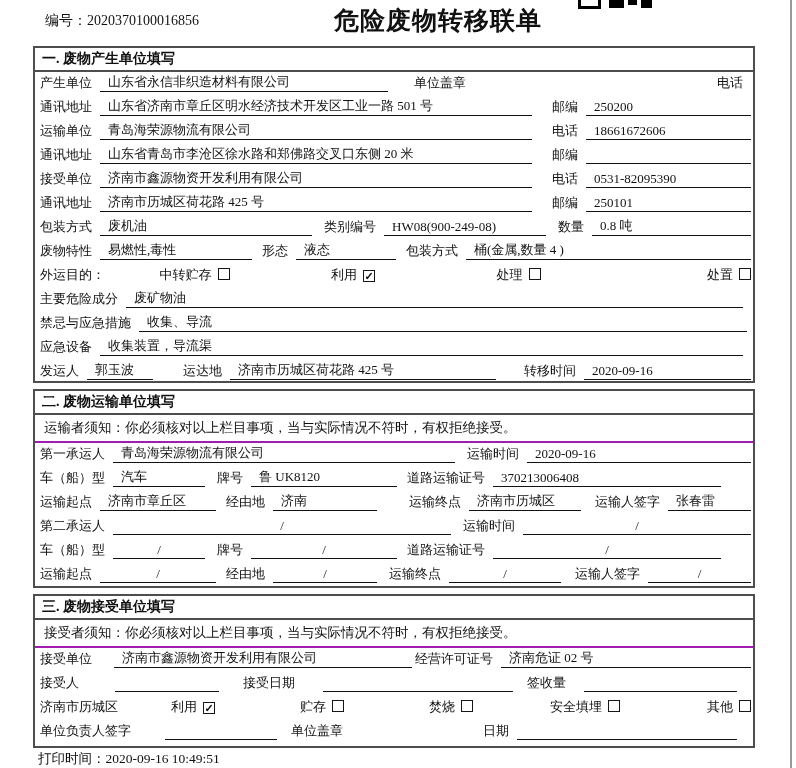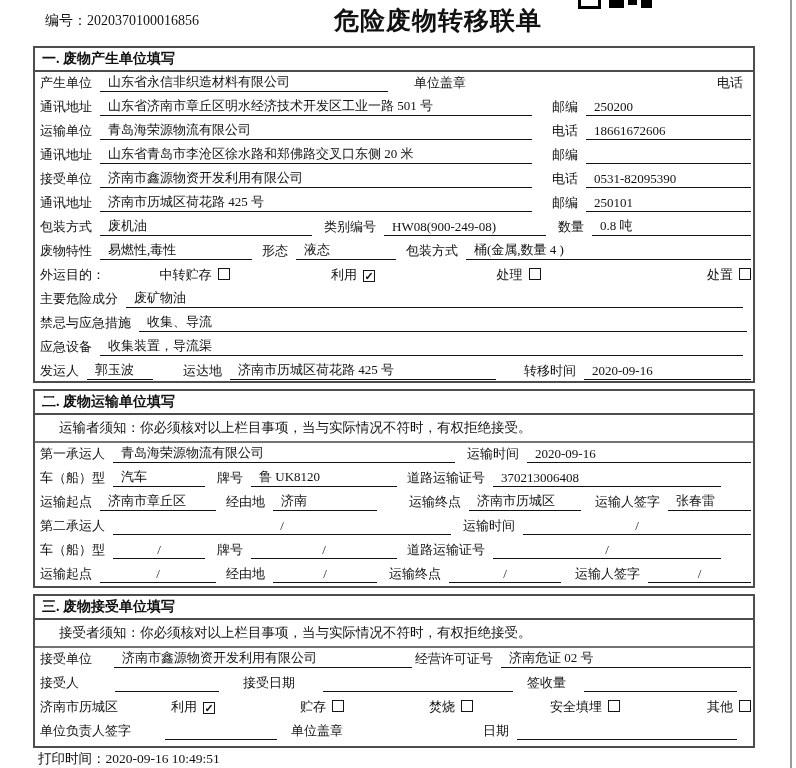--- a/index.html
+++ b/index.html
@@ -19,22 +19,22 @@
   .qr-b2 { left:628px; width:9px; height:5px; background:#000; }
   .qr-b3 { left:641px; width:11px; height:8px; background:#000; }
   .edge-line { position:absolute; left:790px; top:0; width:2px; height:768px; background:#9a9a9a; }
 
   .box { position:absolute; left:33px; width:722px; border:2px solid #4d4d4d; background:#fff; }
   .box1 { top:46px;  height:337px; }
   .box2 { top:389px; height:199px; }
   .box3 { top:594px; height:154px; }
   .sec-hdr { height:24px; line-height:22px; font-weight:bold; font-size:14px;
              padding-left:7px; border-bottom:2px solid #4d4d4d; }
-  .notice  { height:28px; line-height:26px; padding-left:24px; font-size:13.5px;
-             border-bottom:2px solid #737373; white-space:nowrap; }
+  .notice  { height:28px; line-height:26px; padding-left:9px; font-size:13.5px;
+             border-bottom:2px solid #a21caf; white-space:nowrap; }
   .row { display:flex; align-items:flex-end; height:24px; padding:0 2px 4px 5px; white-space:nowrap;justify-content:space-between; }
   .lbl { flex:0 0 auto; margin-right:8px; }
   .u   { display:inline-block; border-bottom:1px solid #111; padding:12px 2px 0 8px;
          min-height:16px; overflow:visible; }
   .uc  { text-align:center; padding-left:2px; }
   .grow { flex:1 1 auto; }
   .ml-auto { margin-left:auto; }
   .cb { display:inline-block; width:12px; height:12px; border:1.5px solid #161616;
         margin-left:6px; vertical-align:-1px; font-size:11px; line-height:10px;
         text-align:center; font-weight:bold; }

